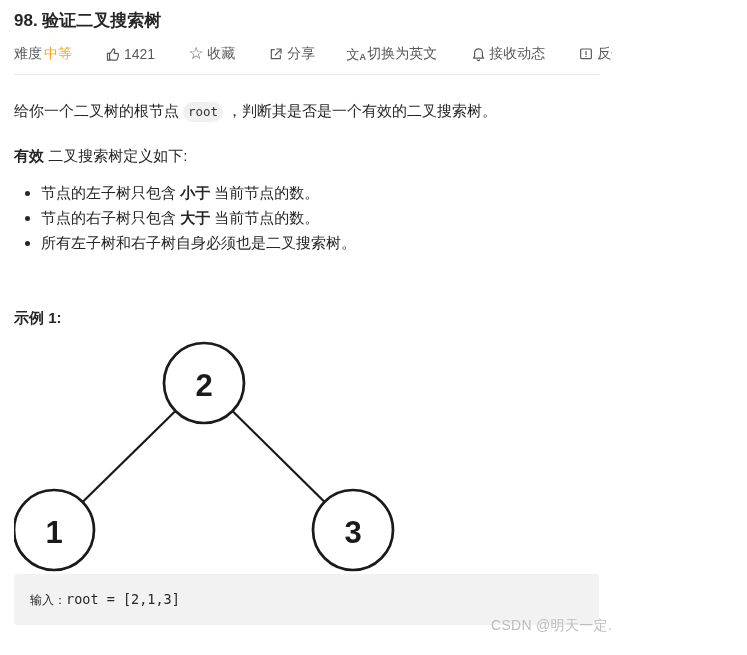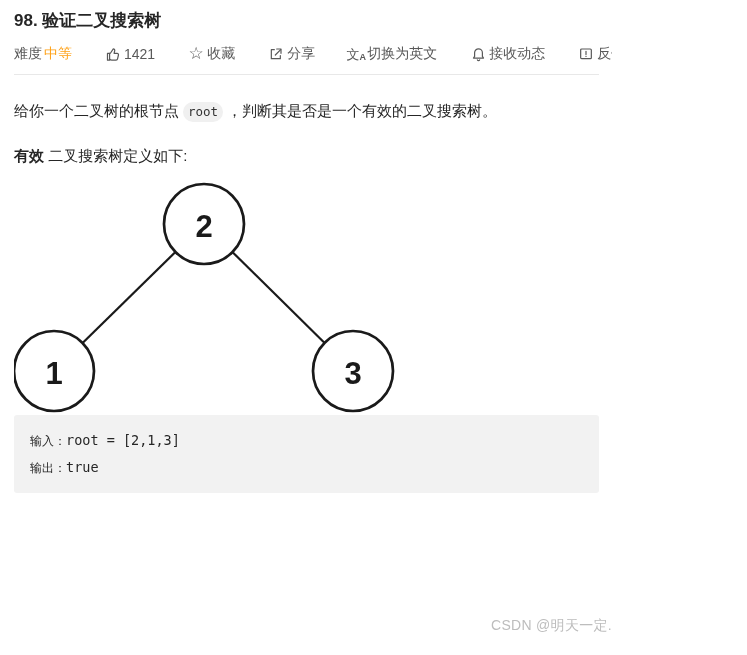--- a/index.html
+++ b/index.html
@@ -181,32 +181,38 @@
   </div>
 
   <hr class="divider">
 
   <div class="desc">
 
     <p class="p1"><span>给你一个二叉树的根节点</span><code class="inline-code">root</code><span>，判断其是否是一个有效的二叉搜索树。</span></p>
 
     <p class="p2"><span class="bold">有效</span><span> 二叉搜索树定义如下:</span></p>
 
-
+    <ul class="rules">
+      <li><span>节点的左子树只包含 </span><span class="bold">小于</span><span> 当前节点的数。</span></li>
+      <li><span>节点的右子树只包含 </span><span class="bold">大于</span><span> 当前节点的数。</span></li>
+      <li><span>所有左子树和右子树自身必须也是二叉搜索树。</span><span class="bold"></span><span></span></li>
+    </ul>
+
+    <p class="example-label">示例 1:</p>
 
     <div class="tree-figure"><svg width="385" height="235" viewBox="0 0 385 235">
           <line x1="190" y1="44" x2="40" y2="191" stroke="#1a1a1a" stroke-width="2.2"></line>
           <line x1="190" y1="44" x2="339" y2="191" stroke="#1a1a1a" stroke-width="2.2"></line>
           <circle cx="190" cy="44" r="40" fill="#ffffff" stroke="#1a1a1a" stroke-width="2.7"></circle>
           <text x="190" y="44" dy="2" text-anchor="middle" dominant-baseline="central" font-size="31" font-weight="700" fill="#1a1a1a" font-family="&quot;Liberation Sans&quot;,&quot;DejaVu Sans&quot;,sans-serif">2</text>
           <circle cx="40" cy="191" r="40" fill="#ffffff" stroke="#1a1a1a" stroke-width="2.7"></circle>
           <text x="40" y="191" dy="2" text-anchor="middle" dominant-baseline="central" font-size="31" font-weight="700" fill="#1a1a1a" font-family="&quot;Liberation Sans&quot;,&quot;DejaVu Sans&quot;,sans-serif">1</text>
           <circle cx="339" cy="191" r="40" fill="#ffffff" stroke="#1a1a1a" stroke-width="2.7"></circle>
           <text x="339" y="191" dy="2" text-anchor="middle" dominant-baseline="central" font-size="31" font-weight="700" fill="#1a1a1a" font-family="&quot;Liberation Sans&quot;,&quot;DejaVu Sans&quot;,sans-serif">3</text>
         </svg></div>
 
-    <pre class="example-block"><div><span class="io-label">输入：</span><span>root = [2,1,3]</span></div><div><span class="io-label">输出：</span><span>true</span></div></pre>
+    <pre class="example-block"><div><span class="io-label">输入：</span><span>root = [2,1,3]</span></div></pre>
 
   </div>
 
   <div class="watermark">CSDN @明天一定.</div>
 
 </div>
 
 </body></html>

